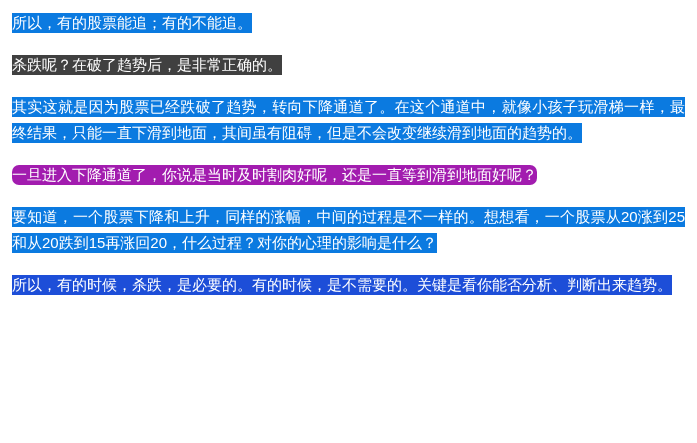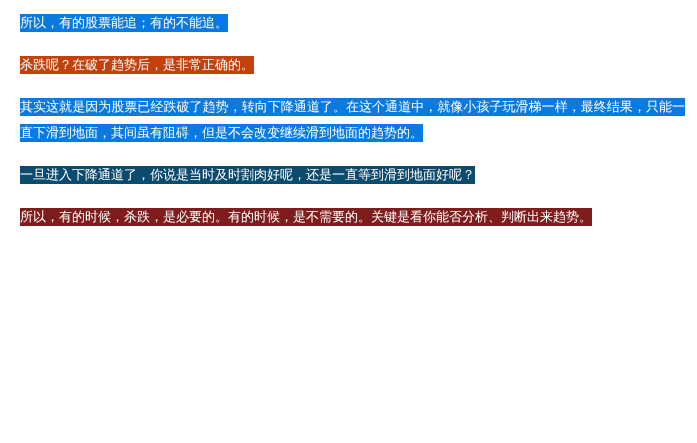--- a/index.html
+++ b/index.html
@@ -12,41 +12,42 @@
     height: 443px;
     font-family: "Liberation Sans", "DejaVu Sans", sans-serif;
     overflow: hidden;
   }
   #doc {
     padding: 10px 12px 0 12px;
     box-sizing: border-box;
     width: 697px;
   }
   .para {
-    font-size: 13px;
+    font-size: 15px;
     line-height: 26px;
     color: #ffffff;
-    margin: 0 0 16px 8px;
+    margin: 0 0 16px 0;
     text-align: justify;
     text-justify: inter-ideograph;
     word-break: break-all;
   }
   .para:last-child {
     margin-bottom: 0;
   }
   .para .hl {
     background-color: #0b7ae0;
     color: #ffffff;
     box-decoration-break: clone;
     -webkit-box-decoration-break: clone;
     padding: 1px 0 2px 0;
   }
 </style>
 </head>
 <body style="background: rgb(255, 255, 255);">
 
 <div id="doc">
     <p class="para"><span class="hl" style="background-color: rgb(11, 122, 224); color: rgb(255, 255, 255);">所以，有的股票能追；有的不能追。</span></p>
-    <p class="para"><span class="hl" style="background-color: #c2410c; color: rgb(255, 255, 255);">杀跌呢？在破了趋势后，是非常正确的。</span></p>
+    <p class="para"><span class="hl" style="background-color: #404040; color: rgb(255, 255, 255);">杀跌呢？在破了趋势后，是非常正确的。</span></p>
     <p class="para"><span class="hl" style="background-color: rgb(11, 122, 224); color: rgb(255, 255, 255);">其实这就是因为股票已经跌破了趋势，转向下降通道了。在这个通道中，就像小孩子玩滑梯一样，最终结果，只能一直下滑到地面，其间虽有阻碍，但是不会改变继续滑到地面的趋势的。</span></p>
-    <p class="para"><span class="hl" style="background-color: #0c4a6e; color: rgb(255, 255, 255);">一旦进入下降通道了，你说是当时及时割肉好呢，还是一直等到滑到地面好呢？</span></p>
-    <p class="para"><span class="hl" style="background-color: #7f1d1d; color: rgb(255, 255, 255);">所以，有的时候，杀跌，是必要的。有的时候，是不需要的。关键是看你能否分析、判断出来趋势。</span></p>
+    <p class="para"><span class="hl" style="background-color: #a21caf; color: rgb(255, 255, 255); border-radius: 7px;">一旦进入下降通道了，你说是当时及时割肉好呢，还是一直等到滑到地面好呢？</span></p>
+    <p class="para"><span class="hl" style="background-color: rgb(11, 122, 224); color: rgb(255, 255, 255);">要知道，一个股票下降和上升，同样的涨幅，中间的过程是不一样的。想想看，一个股票从20涨到25和从20跌到15再涨回20，什么过程？对你的心理的影响是什么？</span></p>
+    <p class="para"><span class="hl" style="background-color: #1d4ed8; color: rgb(255, 255, 255);">所以，有的时候，杀跌，是必要的。有的时候，是不需要的。关键是看你能否分析、判断出来趋势。</span></p>
   </div>
 
 </body></html>

